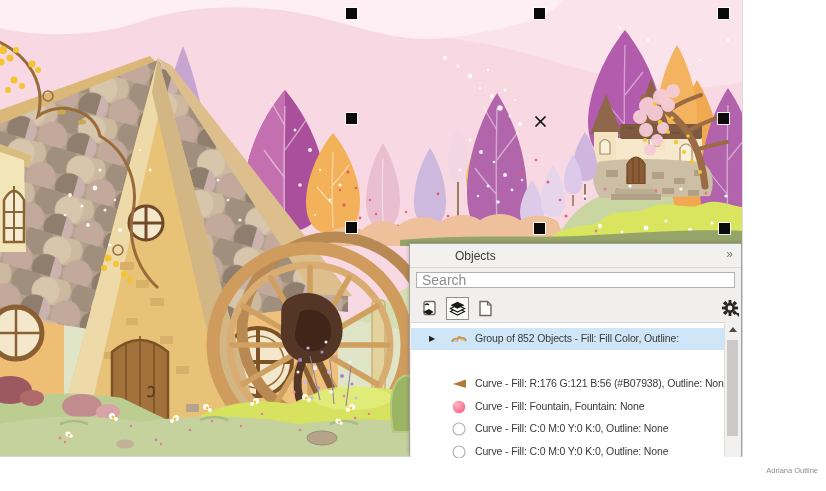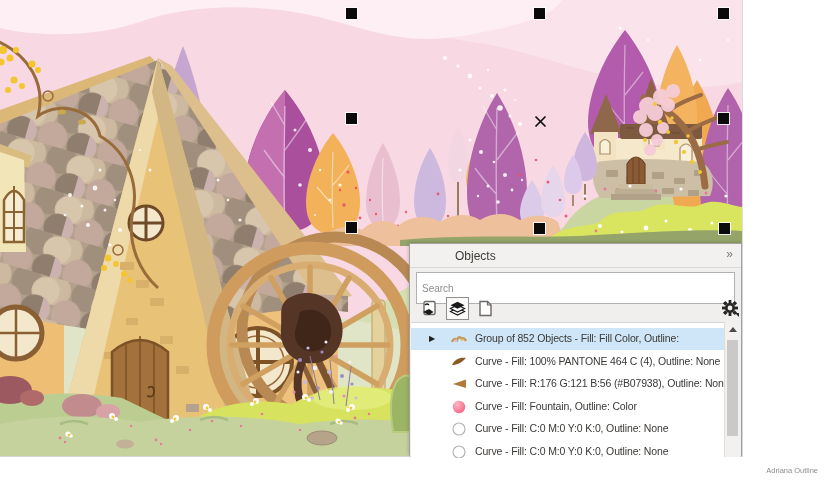--- a/index.html
+++ b/index.html
@@ -14,22 +14,22 @@
           box-shadow:0 0 0 1px rgba(255,255,255,.85);}
   #center-mark{position:absolute;left:534px;top:115px;width:13px;height:13px;}
   
   #panel{position:absolute;left:409px;top:243px;width:333px;height:213px;background:#f1efed;
          border:1px solid #a3a19f;border-bottom:none;box-shadow:-1px -1px 3px rgba(0,0,0,.14);
          box-sizing:border-box;}
   #panel-titlebar{position:absolute;left:0;top:0;width:100%;height:24px;background:#f3f1ef;
          border-bottom:1px solid #dcdad8;box-sizing:border-box;}
   #panel-title{position:absolute;left:13px;top:5px;font-size:12px;color:#3e3b38;margin-left:32px;}
   #panel-collapse{position:absolute;right:8px;top:3px;font-size:12px;color:#7b7977;cursor:pointer;}
-  #panel-search{position:absolute;left:6px;top:28px;width:319px;height:32px;border:1px solid #b3b1af;
-         background:#fff;font-family:"Liberation Sans",sans-serif;font-size:10px;color:#444;
+  #panel-search{position:absolute;left:6px;top:28px;width:319px;height:16px;border:1px solid #b3b1af;
+         background:#fff;font-family:"Liberation Sans",sans-serif;font-size:14px;color:#444;
          padding:0 5px;box-sizing:border-box;outline:none;}
   #panel-search::placeholder{color:#8f8d8b;}
   .tbtn{position:absolute;top:53px;width:23px;height:23px;display:flex;align-items:center;
         justify-content:center;box-sizing:border-box;}
   .tbtn.pressed{border:1px solid #908e8c;background:#fbfaf9;}
   #page-dropdown{position:absolute;left:79px;top:52px;width:108px;height:23px;
         border:1px solid #adabaa;background:linear-gradient(#f7f6f5,#eceae8);box-sizing:border-box;}
   #page-dropdown .lbl{position:absolute;left:8px;top:4px;font-size:11px;color:#2f2d2b;font-weight:700;}
   #page-dropdown .caret{position:absolute;right:8px;top:9px;width:0;height:0;
         border-left:4px solid transparent;border-right:4px solid transparent;border-top:5px solid #5a5856;}
@@ -558,43 +558,37 @@
     <div id="panel-list">
       <div class="row selected" style="top:5px">
         <span class="expand">▶</span>
         <svg class="thumb" viewBox="0 0 16 16">
           <path d="M1,11 Q3,6 6,9 Q8,4 11,8 Q13,6 15,10" fill="none" stroke="#c49a5a" stroke-width="2.4"></path>
           <circle cx="5" cy="9.5" r="1.4" fill="#e8b0c0"></circle>
             <circle cx="11" cy="9" r="1.2" fill="#e8c84a"></circle>
         </svg>
         <span class="rlabel">Group of 852 Objects - Fill: Fill Color, Outline:</span>
       </div>
-      <div class="row" style="top:27.5px">
-        <svg class="thumb" viewBox="0 0 16 16">
-          <path d="M1,11 C4,5 9,3 15,4 C11,8.5 6,11 1,11 Z" fill="#8a5a24"></path>
-        </svg>
-        <span class="rlabel">Curve - Fill: 100% PANTONE 464 C (4), Outline: None</span>
-      </div>
       <div class="row" style="top:50px">
         <svg class="thumb" viewBox="0 0 16 16">
           <path d="M15,3.5 L15,12 L2,8 Z" fill="#b07938"></path>
         </svg>
         <span class="rlabel">Curve - Fill: R:176 G:121 B:56 (#B07938), Outline: None</span>
       </div>
       <div class="row" style="top:72.5px">
         <svg class="thumb" viewBox="0 0 16 16">
           <defs>
               <radialGradient id="pg" cx="35%" cy="30%" r="80%">
             <stop offset="0%" stop-color="#ffb9c6"></stop>
                 <stop offset="100%" stop-color="#f85f7e"></stop>
           </radialGradient>
             </defs>
           <circle cx="8" cy="8" r="6.2" fill="url(#pg)"></circle>
         </svg>
-        <span class="rlabel">Curve - Fill: Fountain, Outline: Color</span>
+        <span class="rlabel">Curve - Fill: Fountain, Fountain: None</span>
       </div>
       <div class="row" style="top:95px">
         <svg class="thumb" viewBox="0 0 16 16">
           <circle cx="8" cy="8" r="6" fill="#fff" stroke="#b8b6b4" stroke-width="1.2"></circle>
         </svg>
         <span class="rlabel">Curve - Fill: C:0 M:0 Y:0 K:0, Outline: None</span>
       </div>
       <div class="row" style="top:117.5px">
         <svg class="thumb" viewBox="0 0 16 16">
           <circle cx="8" cy="8" r="6" fill="#fff" stroke="#b8b6b4" stroke-width="1.2"></circle>

